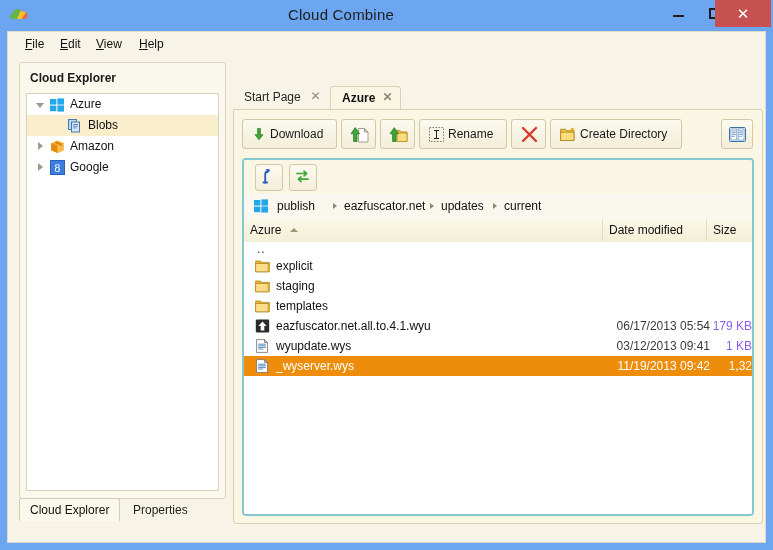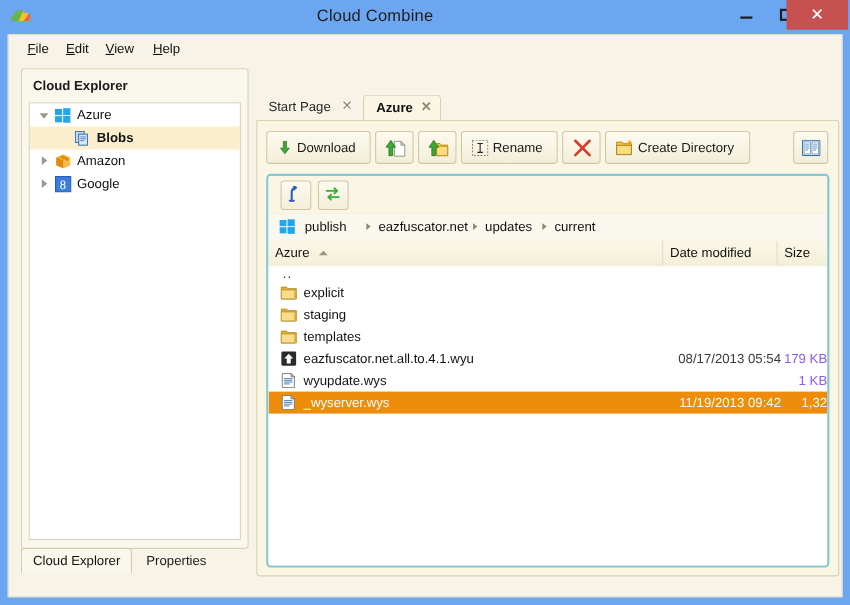--- a/index.html
+++ b/index.html
@@ -239,21 +239,21 @@
             <svg width="15" height="14" viewBox="0 0 15 14">
               <rect x="0" y="1" width="6.4" height="5.6" fill="#23a7e8"></rect>
               <rect x="7.4" y="0.4" width="6.6" height="6.2" fill="#23a7e8"></rect>
               <rect x="0" y="7.6" width="6.4" height="5.6" fill="#23a7e8"></rect>
               <rect x="7.4" y="7.4" width="6.6" height="6.2" fill="#23a7e8"></rect>
             </svg>
           </div>
           <div class="tree-label" style="left:43px;top:0;">Azure</div>
         </div>
 
-        <div class="tree-row selected" style="height:21px;line-height:21px;font-weight:bold;">
+        <div class="tree-row selected" style="height:21px;line-height:21px;">
           <div class="tree-icon" style="left:41px;top:4px;">
             <svg width="15" height="14" viewBox="0 0 15 14">
               <rect x="0.5" y="0.5" width="8" height="10" fill="#bcd9f2" stroke="#4a78a8"></rect>
               <rect x="3.5" y="3" width="8" height="10" fill="#d6e8f8" stroke="#4a78a8"></rect>
               <path d="M5 5.5h5M5 7.2h5M5 8.9h3.5" stroke="#5b86b4" stroke-width="0.9"></path>
             </svg>
           </div>
           <div class="tree-label" style="left:61px;top:0;">Blobs</div>
         </div>
 
@@ -472,33 +472,34 @@
           </div>
 
           <div class="frow">
             <span class="ficon">
               <svg width="15" height="14" viewBox="0 0 15 14">
                 <rect x="0.8" y="0.6" width="13.4" height="12.8" rx="1.2" fill="#2b2b2b"></rect>
                 <path d="M7.5 2.6 L11.6 7 H9.3 V11.4 H5.7 V7 H3.4 Z" fill="#ffffff"></path>
               </svg>
             </span>
             <span class="fname">eazfuscator.net.all.to.4.1.wyu</span>
-            <span class="fdate">08/17/2013 05:54</span>
+            <span class="fdate">06/17/2013 05:54</span>
             <span class="fsize">179 KB</span>
           </div>
 
           <div class="frow">
             <span class="ficon">
               <svg width="15" height="14" viewBox="0 0 15 14">
                 <path d="M1.6 0.6h8l3 3v9.8h-11z" fill="#ffffff" stroke="#6f6f6f" stroke-width="0.8"></path>
                 <path d="M9.6 0.6v3h3z" fill="#d8d8d8" stroke="#6f6f6f" stroke-width="0.8"></path>
                 <path d="M3.2 5.2h7.6M3.2 6.8h7.6M3.2 8.4h7.6M3.2 10h5" stroke="#4a7fb5" stroke-width="0.9"></path>
               </svg>
             </span>
             <span class="fname">wyupdate.wys</span>
+            <span class="fdate">03/12/2013 09:41</span>
             <span class="fsize">1 KB</span>
           </div>
 
           <div class="frow selected">
             <span class="ficon">
               <svg width="15" height="14" viewBox="0 0 15 14">
                 <path d="M1.6 0.6h8l3 3v9.8h-11z" fill="#ffffff" stroke="#6f6f6f" stroke-width="0.8"></path>
                 <path d="M9.6 0.6v3h3z" fill="#d8d8d8" stroke="#6f6f6f" stroke-width="0.8"></path>
                 <path d="M3.2 5.2h7.6M3.2 6.8h7.6M3.2 8.4h7.6M3.2 10h5" stroke="#4a7fb5" stroke-width="0.9"></path>
               </svg>

